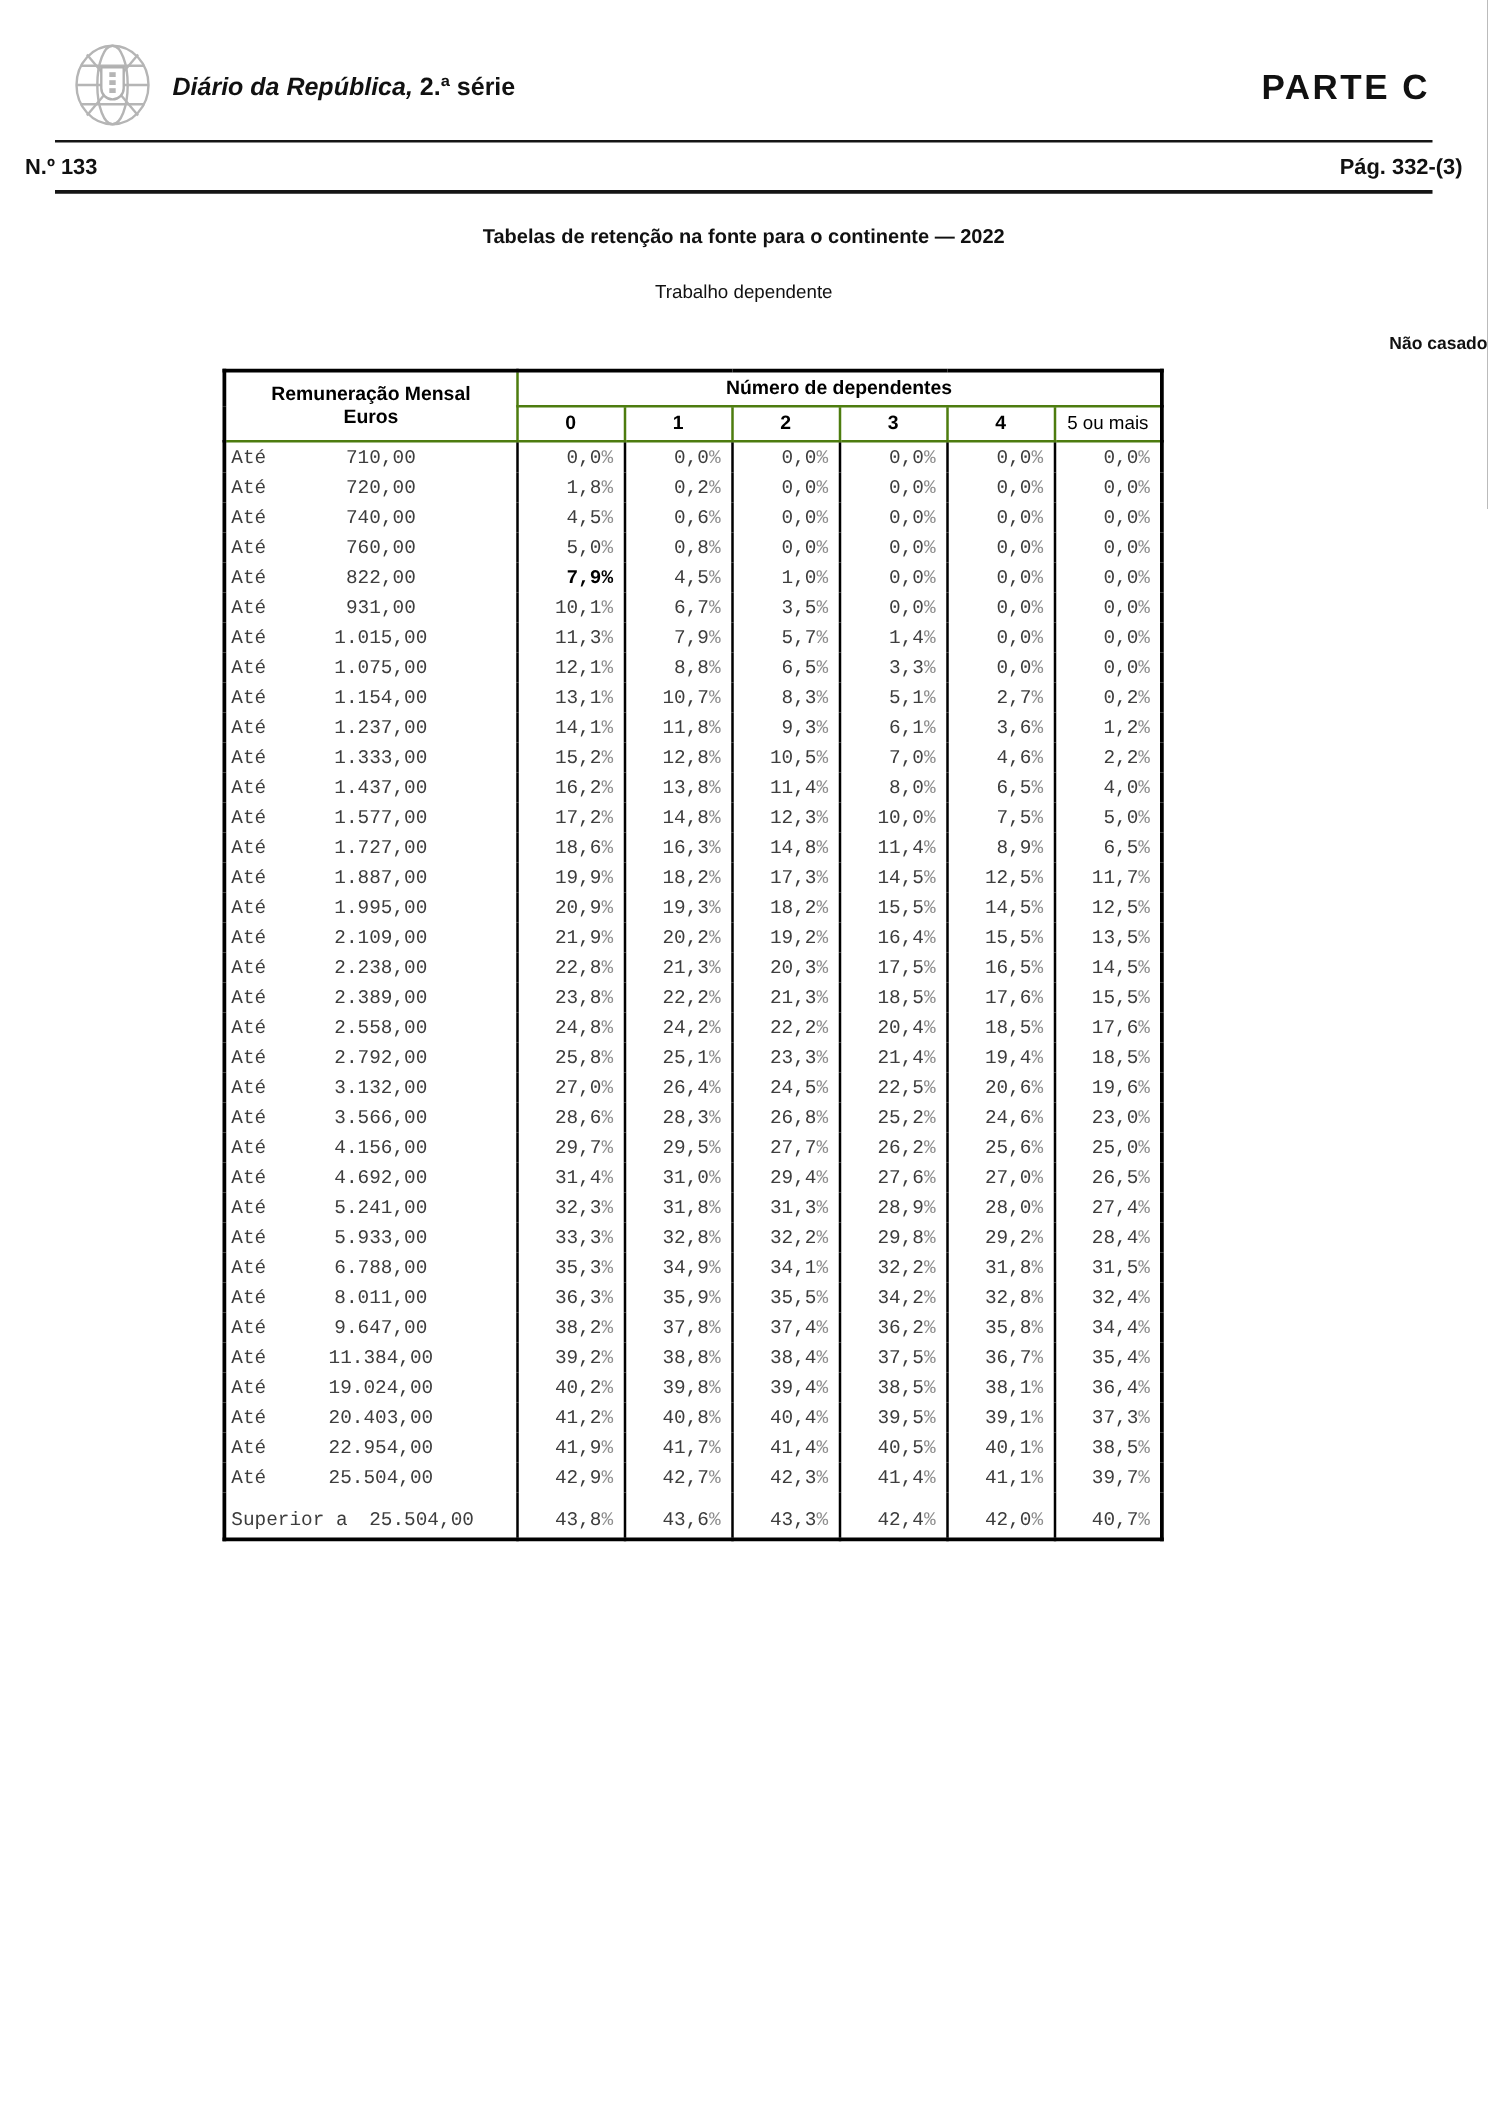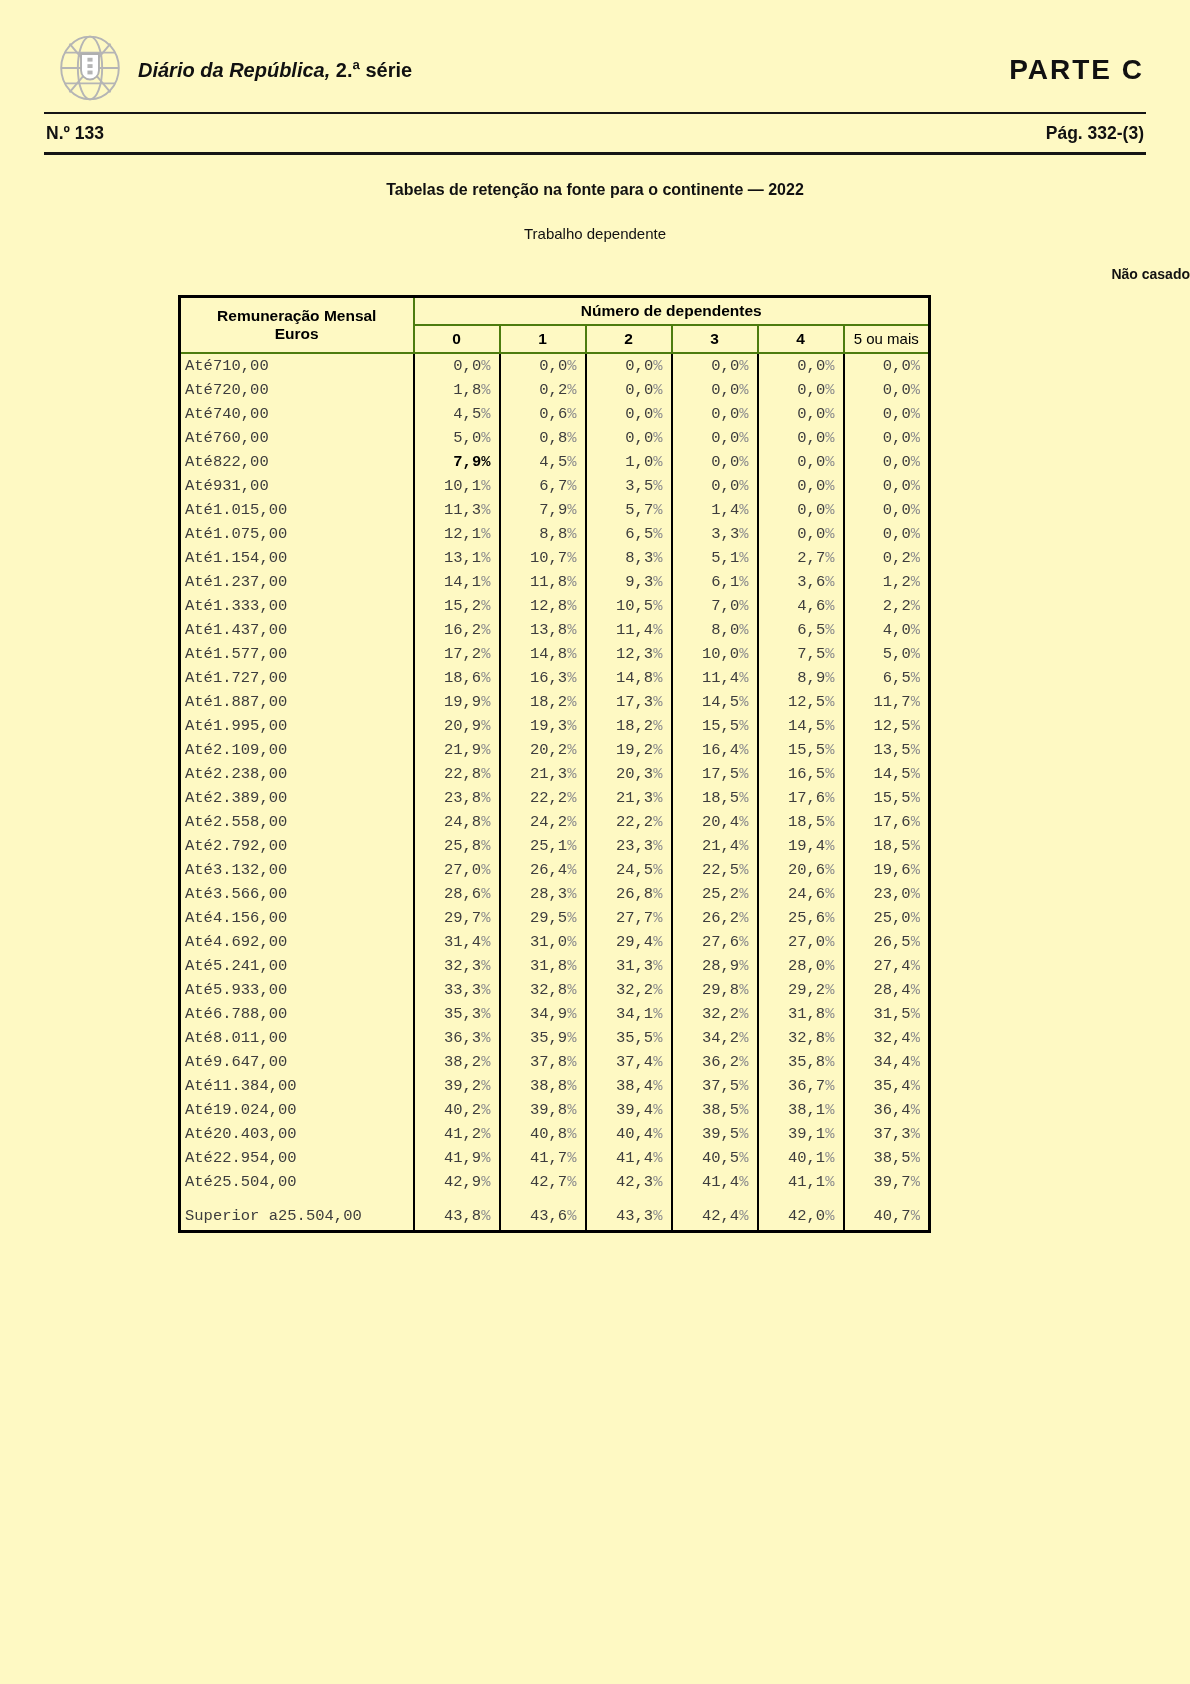--- a/index.html
+++ b/index.html
@@ -1,36 +1,36 @@
 <!DOCTYPE html>
 <html><head>
 <meta charset="utf-8">
 <style>
   html,body { margin:0; padding:0; background:#888; }
   .page {
-    width:1190px; height:1684px; background:#fef9c3; margin:0 auto;
+    width:1190px; height:1684px; background:#ffffff; margin:0 auto;
     font-family:"Liberation Sans", sans-serif; color:#111; position:relative;
     overflow:hidden;
   }
   
   .masthead-top {
     display:flex; align-items:center;
     padding:30px 46px 0 58px; height:80px;
   }
   .logo { flex:0 0 auto; }
   .journal-title { margin-left:16px; font-size:20px; font-weight:bold; white-space:nowrap; }
   .journal-title .it { font-style:italic; }
   .part-label {
     margin-left:auto; font-size:28px; font-weight:bold; letter-spacing:2px; white-space:nowrap;
   }
   .rule-thin  { border:none; border-top:2px solid #151515; margin:2px 44px 0 44px; }
   .rule-thick { border:none; border-top:3px solid #151515; margin:0 44px; }
   .meta-row {
     position:relative; display:flex; align-items:center;
-    height:38px; padding:0 46px; font-size:17.5px;
+    height:38px; padding:0 20px; font-size:17.5px;
   }
   .meta-issue { font-weight:bold; }
   .meta-date  {
     position:absolute; left:0; right:80px; text-align:center;
     font-size:17.5px; letter-spacing:0px;
   }
   .meta-page  { margin-left:auto; font-weight:bold; }
   
   .title-main   { text-align:center; font-size:16px;  font-weight:bold; margin-top:26px; }
   .title-tabela { text-align:center; font-size:16px;  font-weight:bold; margin-top:26px;
@@ -51,21 +51,21 @@
   }
   .ret th.money-head { vertical-align:middle; }
   .ret th.more-head  { font-weight:normal; font-size:15px; }
   .ret td {
     border-left:2px solid #000; border-right:2px solid #000;
     border-top:none; border-bottom:none;
     font-family:"Liberation Mono","DejaVu Sans Mono",monospace;
     font-size:15.5px; color:#3d3d3d; height:24px; padding:0; line-height:24px;
     white-space:nowrap; overflow:hidden;
   }
-  .ret td.money { text-align:left; padding-right:16px; }
+  .ret td.money { text-align:center; padding-right:16px; }
   .ret td.money .row-label { float:left; padding-left:4px; }
   .ret td.rate  { text-align:right; padding-right:8px; }
   .ret td .pct  { color:#8f8f8f; }
   .ret td.bold  { font-weight:bold; color:#000; }
   .ret td.bold .pct { color:#000; }
   .ret tr.last-row td { padding-top:10px; padding-bottom:2px; }
 </style>
 </head>
 <body>
 

